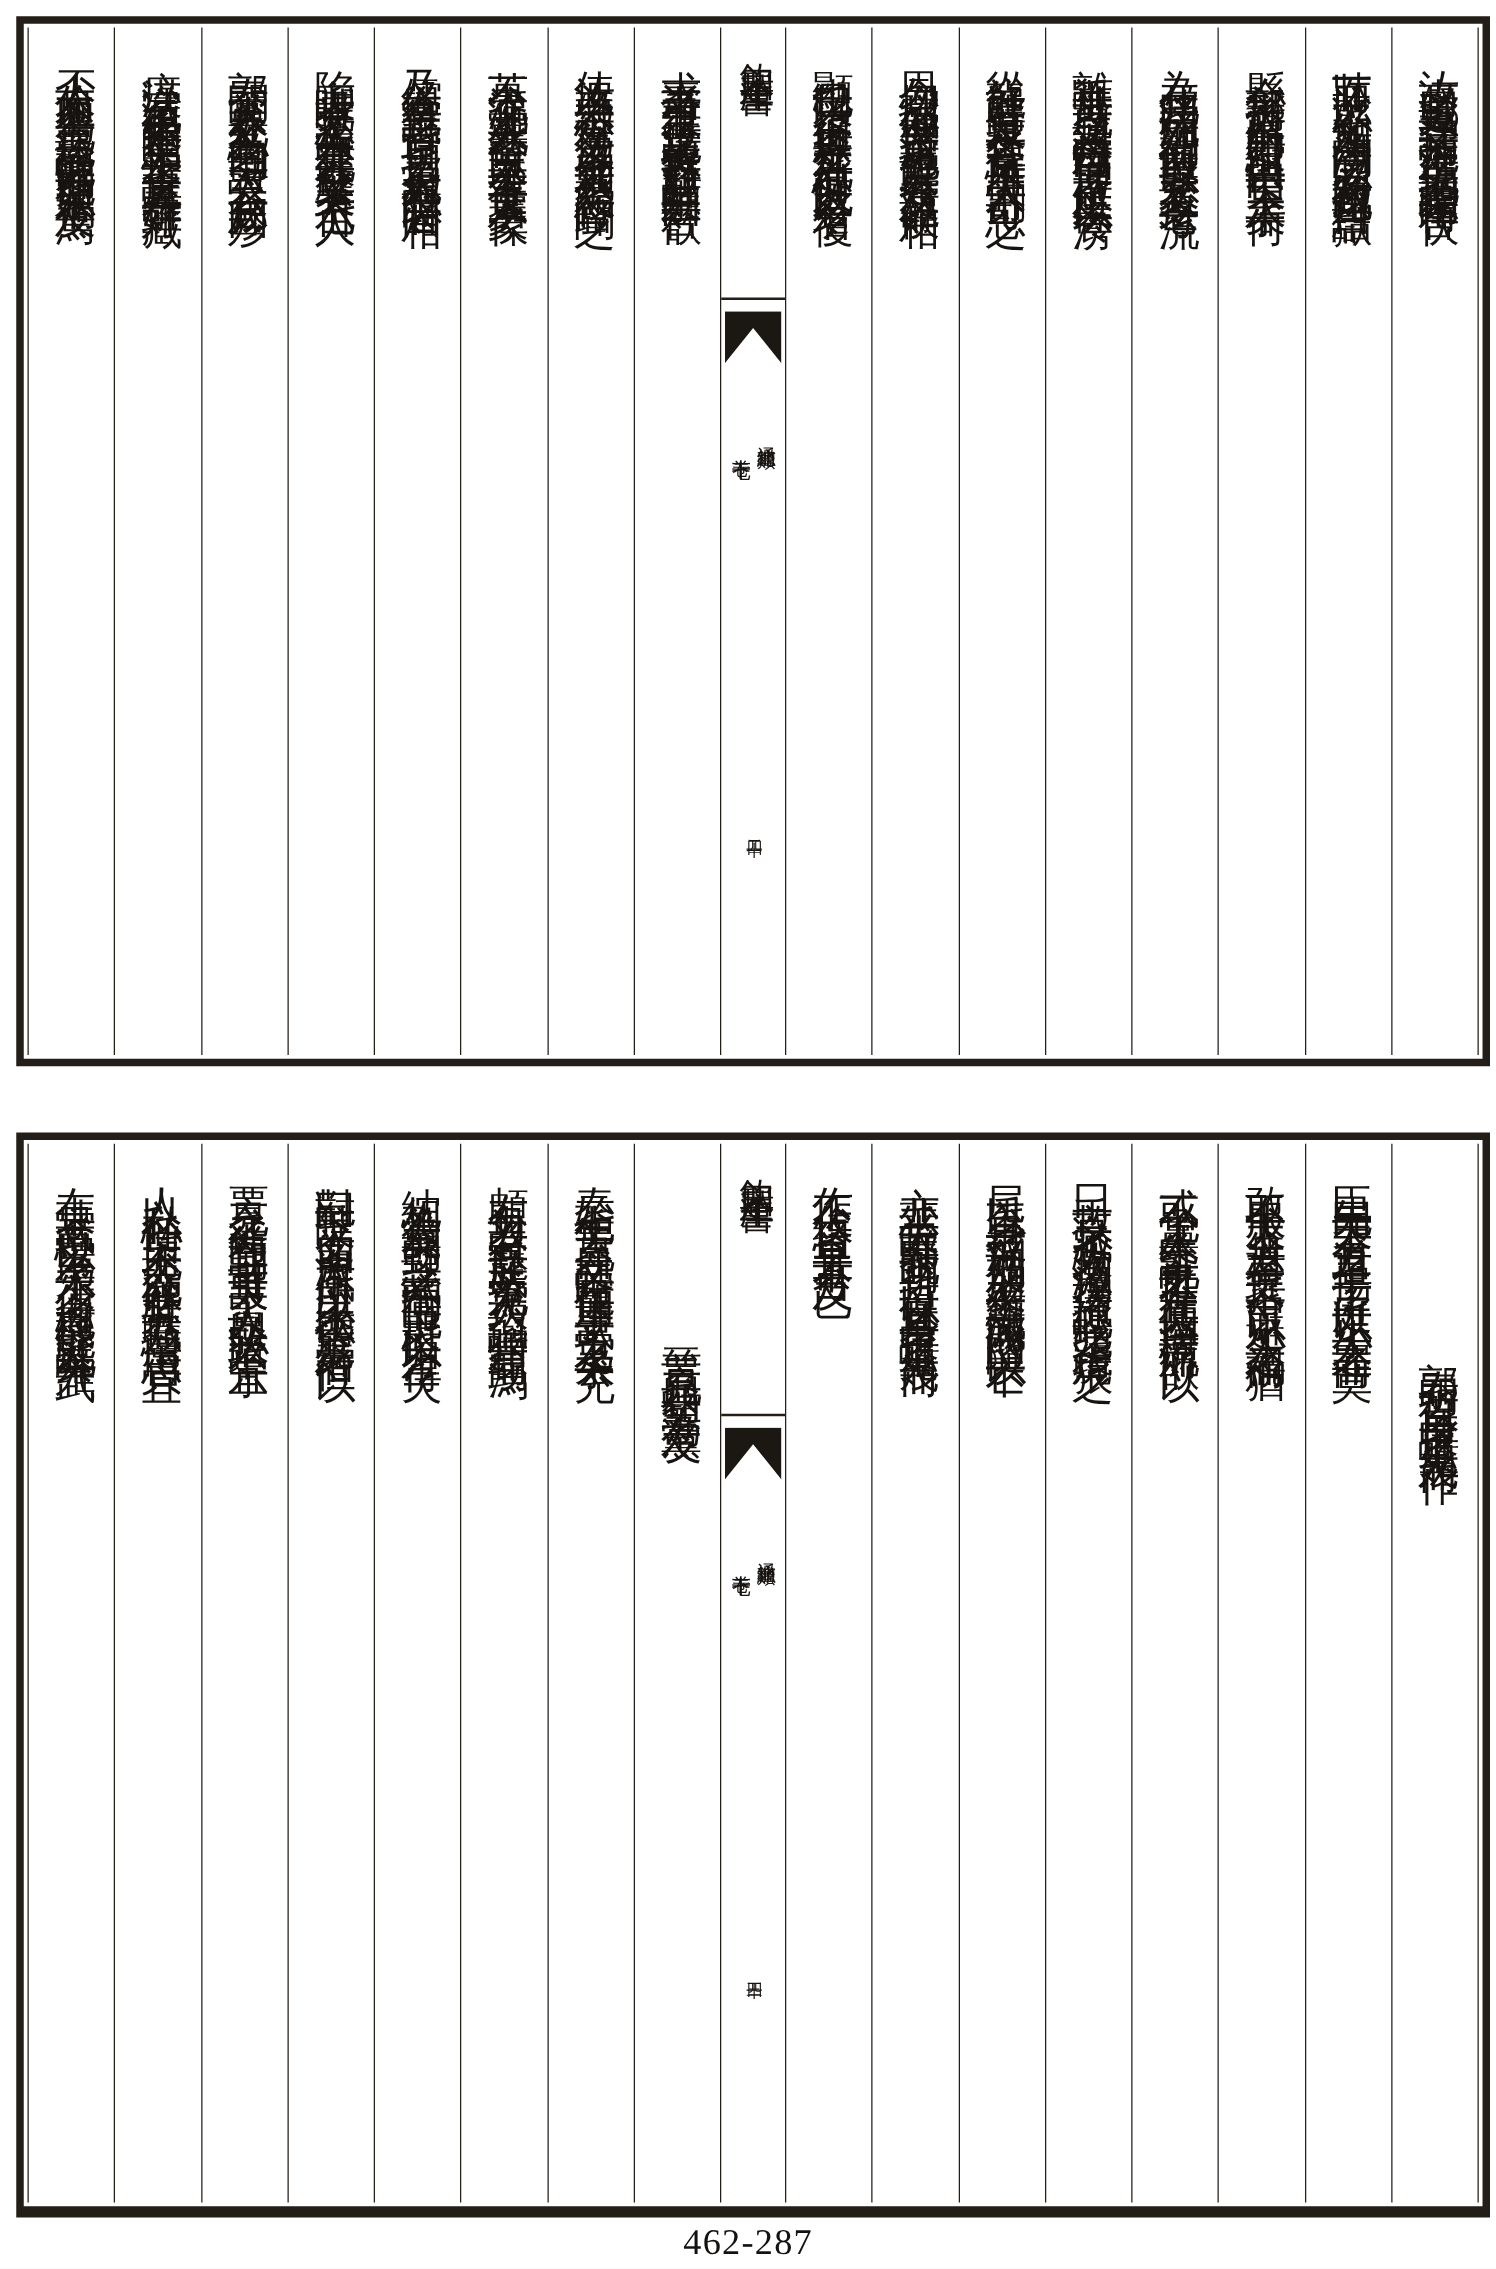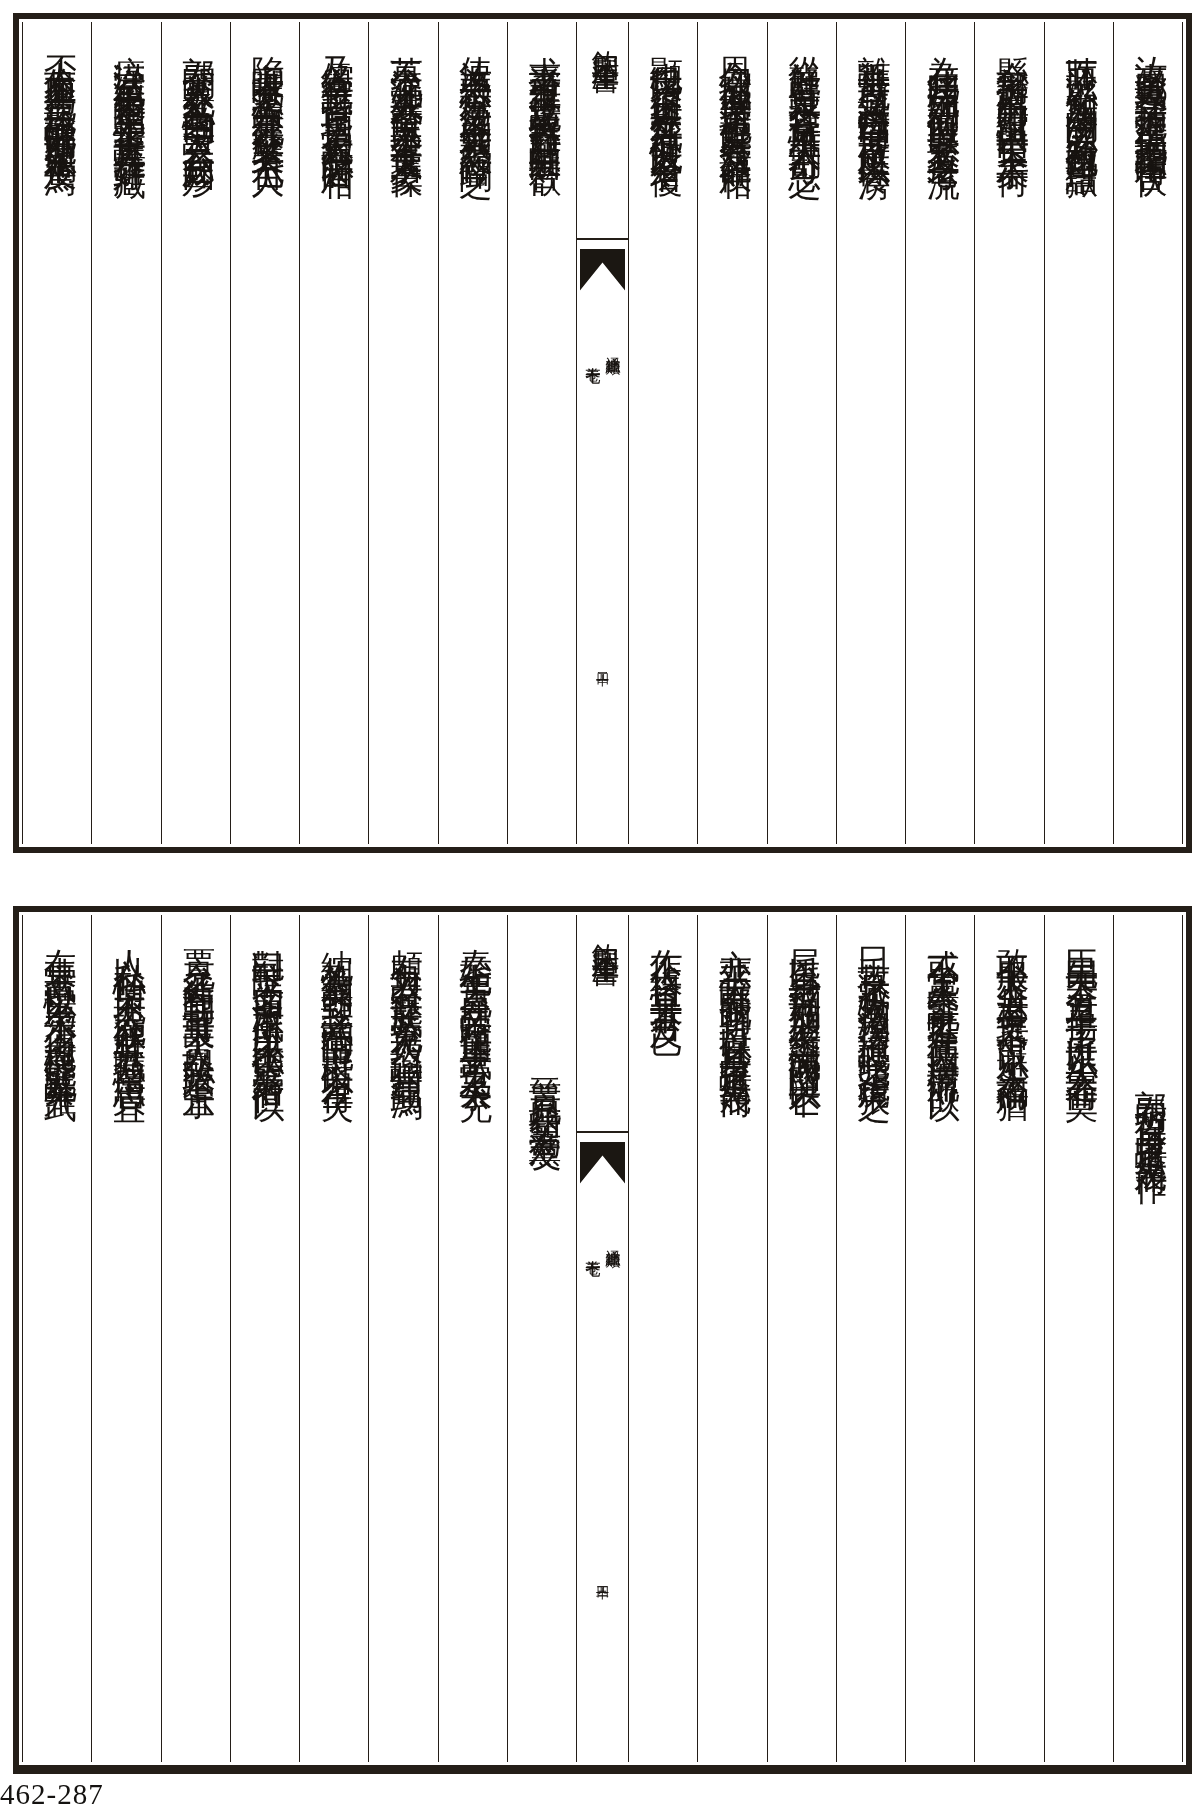--- a/index.html
+++ b/index.html
@@ -70,20 +70,21 @@
     color:var(--ink);
   }
   .bx-chapter{padding-top:10px;}
   .folio{
     position:absolute;top:78%;left:50%;transform:translateX(-50%);
     writing-mode:vertical-rl;text-orientation:upright;
     font-size:13px;line-height:15px;color:var(--ink);
   }
   .page-num{
     position:absolute;top:1778px;left:0;width:100%;
+    text-align:center;
     font-family:"Liberation Serif","DejaVu Serif",serif;
     font-size:29px;letter-spacing:1px;color:#141210;
   }
 </style>
 </head>
 <body>
 
 <div class="page">
   <section class="leaf leaf-1">
     <div class="cols">

